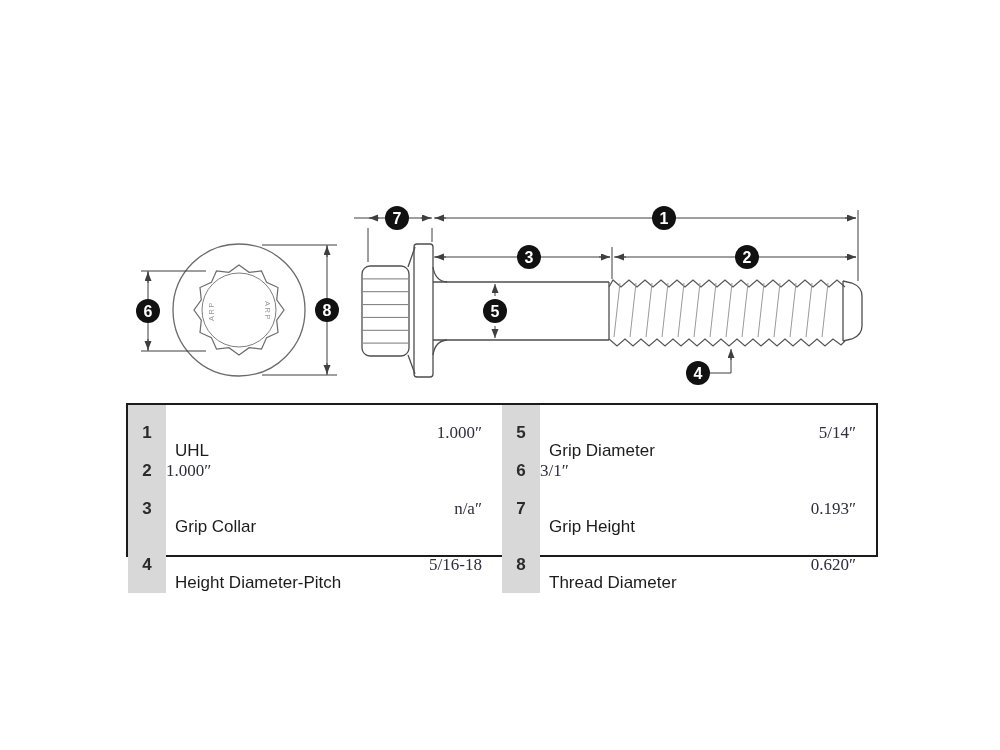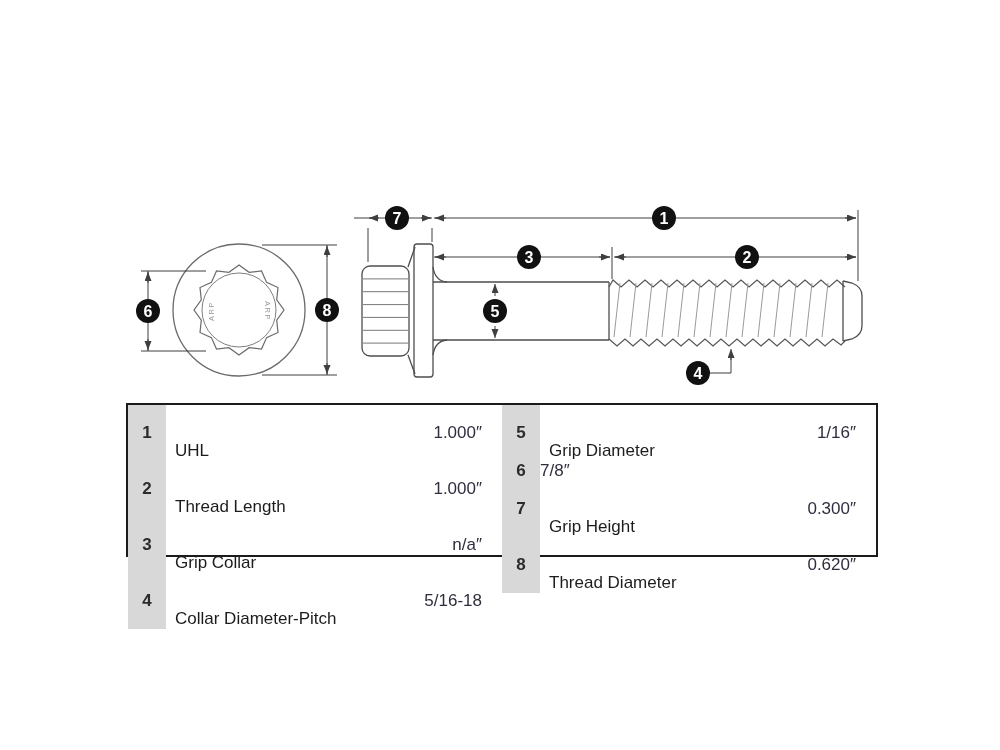--- a/index.html
+++ b/index.html
@@ -15,21 +15,21 @@
     position:absolute;left:126px;top:403px;width:752px;height:154px;
     border:2px solid #1b1b1b;background:#fff;display:flex;box-sizing:border-box;
   }
   .half{flex:1;display:flex;flex-direction:column;}
   .spec-row{flex:1;display:flex;align-items:stretch;font-size:17px;}
   .num-cell{
     width:38px;flex:0 0 38px;background:#d8d8d8;display:flex;align-items:center;
     justify-content:center;font-weight:bold;color:#2b2b2b;
   }
   .label-cell{flex:1;display:flex;align-items:center;padding-left:9px;color:#1c1c1c;margin-top:36px;}
-  .value-cell{display:flex;align-items:center;padding-right:20px;color:#2e2e3e;}
+  .value-cell{display:flex;align-items:center;padding-right:20px;color:#2e2e3e;font-family:Liberation Serif, serif;}
 </style>
 </head>
 <body>
 
 <div class="stage">
 
   <svg width="1000" height="750" viewBox="0 0 1000 750">
     <defs>
       <marker id="arr" markerUnits="userSpaceOnUse" markerWidth="10" markerHeight="8" refX="9" refY="3.5" orient="auto">
         <path d="M0,0 L9,3.5 L0,7 Z" fill="#3f3f3f"></path>
@@ -166,48 +166,47 @@
   
   <div class="spec-table">
     <div class="half">
       <div class="spec-row">
         <div class="num-cell">1</div>
         <div class="label-cell">UHL</div>
         <div class="value-cell">1.000″</div>
       </div>
       <div class="spec-row">
         <div class="num-cell">2</div>
-        <div class="label-cell">Thread Length</div>
         <div class="value-cell">1.000″</div>
       </div>
       <div class="spec-row">
         <div class="num-cell">3</div>
         <div class="label-cell">Grip Collar</div>
         <div class="value-cell">n/a″</div>
       </div>
       <div class="spec-row">
         <div class="num-cell">4</div>
-        <div class="label-cell">Collar Diameter-Pitch</div>
+        <div class="label-cell">Height Diameter-Pitch</div>
         <div class="value-cell">5/16-18</div>
       </div>
     </div>
     <div class="half">
       <div class="spec-row">
         <div class="num-cell">5</div>
         <div class="label-cell">Grip Diameter</div>
-        <div class="value-cell">1/16″</div>
+        <div class="value-cell">5/14″</div>
       </div>
       <div class="spec-row">
         <div class="num-cell">6</div>
-        <div class="value-cell">7/8″</div>
+        <div class="value-cell">3/1″</div>
       </div>
       <div class="spec-row">
         <div class="num-cell">7</div>
         <div class="label-cell">Grip Height</div>
-        <div class="value-cell">0.300″</div>
+        <div class="value-cell">0.193″</div>
       </div>
       <div class="spec-row">
         <div class="num-cell">8</div>
         <div class="label-cell">Thread Diameter</div>
         <div class="value-cell">0.620″</div>
       </div>
     </div>
   </div>
 </div>
 

